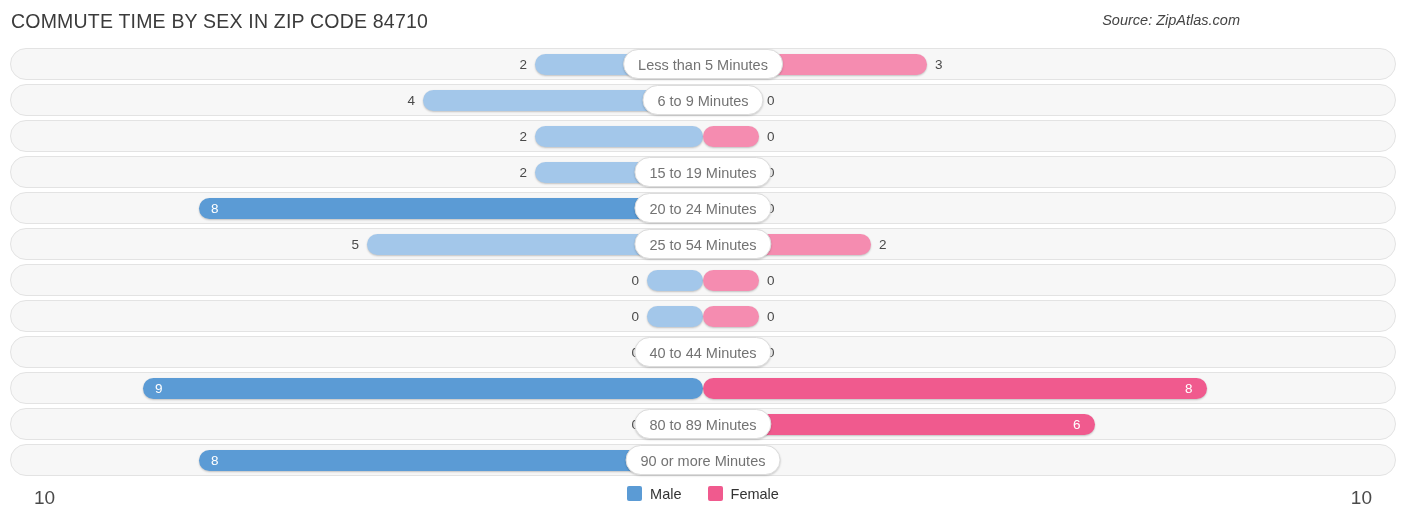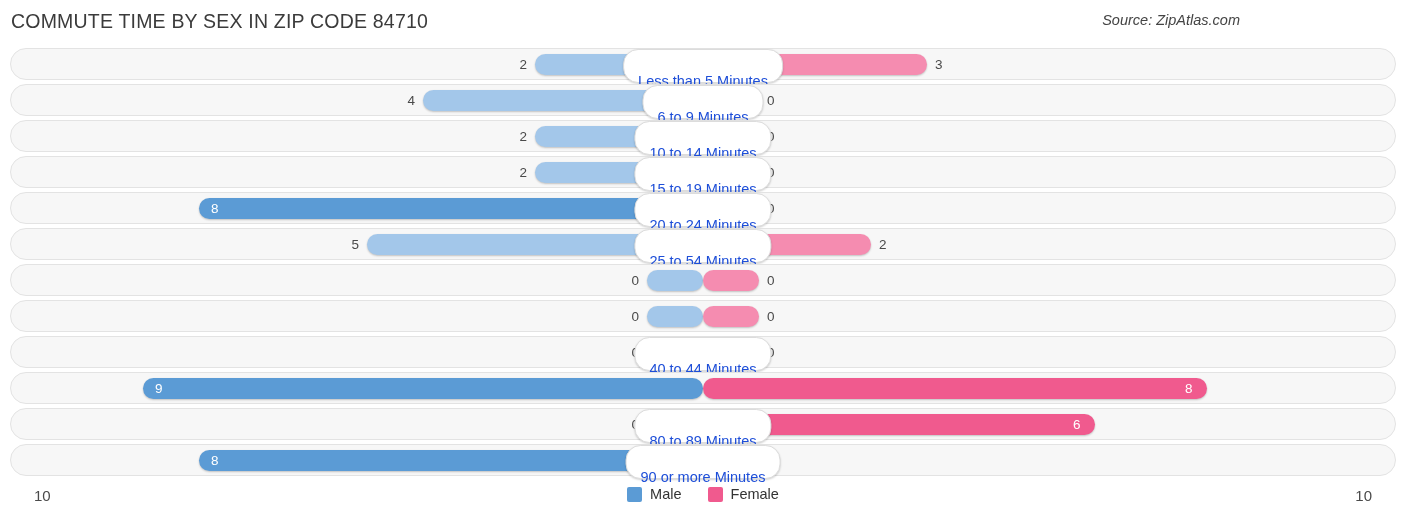--- a/index.html
+++ b/index.html
@@ -100,56 +100,56 @@
   .val.female-out{ text-align: left; }
 
   
   .pill {
     position: absolute;
     left: 50%;
     top: 3px;
     transform: translateX(-50%);
     height: 30px;
     line-height: 30px;
-    padding: 16px 14px;
+    padding: 0 14px;
     background: #ffffff;
     border: 1px solid #dcdcdc;
     border-radius: 15px;
     font-size: 14.5px;
-    color: #1d4ed8;
+    color: #737373;
     white-space: nowrap;
     box-shadow: 0 1px 2px rgba(0,0,0,.18);
   }
 
   
   .footer {
     position: absolute;
     left: 0; top: 484px;
     width: 1406px; height: 38px;
   }
   .axis-left, .axis-right {
     position: absolute;
     top: 3px;
-    font-size: 15px;
+    font-size: 19px;
     color: #4a4a4a;
   }
   .axis-left  { left: 34px; }
   .axis-right { right: 34px; }
 
   .legend {
     position: absolute;
     left: 0; right: 0; top: 2px;
     display: flex;
     justify-content: center;
     align-items: center;
     gap: 26px;
   }
   .legend-item {
     display: flex;
-    align-items: flex-end;
+    align-items: flex-start;
     gap: 8px;
     font-size: 14.5px;
     color: #333333;
   }
   .swatch {
     width: 15px; height: 15px;
     border-radius: 2px;
     display: inline-block;
   }
 </style>
@@ -186,21 +186,20 @@
           <div class="pill">6 to 9 Minutes</div>
         </div>
         <div class="row">
           <div class="track"></div>
           <div class="bars">
             <div class="bar male" style="width: 168px; background: rgb(163, 199, 234);"></div>
             <div class="bar female" style="width: 56px; background: rgb(245, 140, 176);"></div>
             <div class="val male-out" style="left: 0px; width: 517px; text-align: right;">2</div>
             <div class="val female-out" style="left: 757px;">0</div>
           </div>
-          <div class="pill">10 to 14 Minutes</div>
         </div>
         <div class="row">
           <div class="track"></div>
           <div class="bars">
             <div class="bar male" style="width: 168px; background: rgb(163, 199, 234);"></div>
             <div class="bar female" style="width: 56px; background: rgb(245, 140, 176);"></div>
             <div class="val male-out" style="left: 0px; width: 517px; text-align: right;">2</div>
             <div class="val female-out" style="left: 757px;">0</div>
           </div>
           <div class="pill">15 to 19 Minutes</div>

